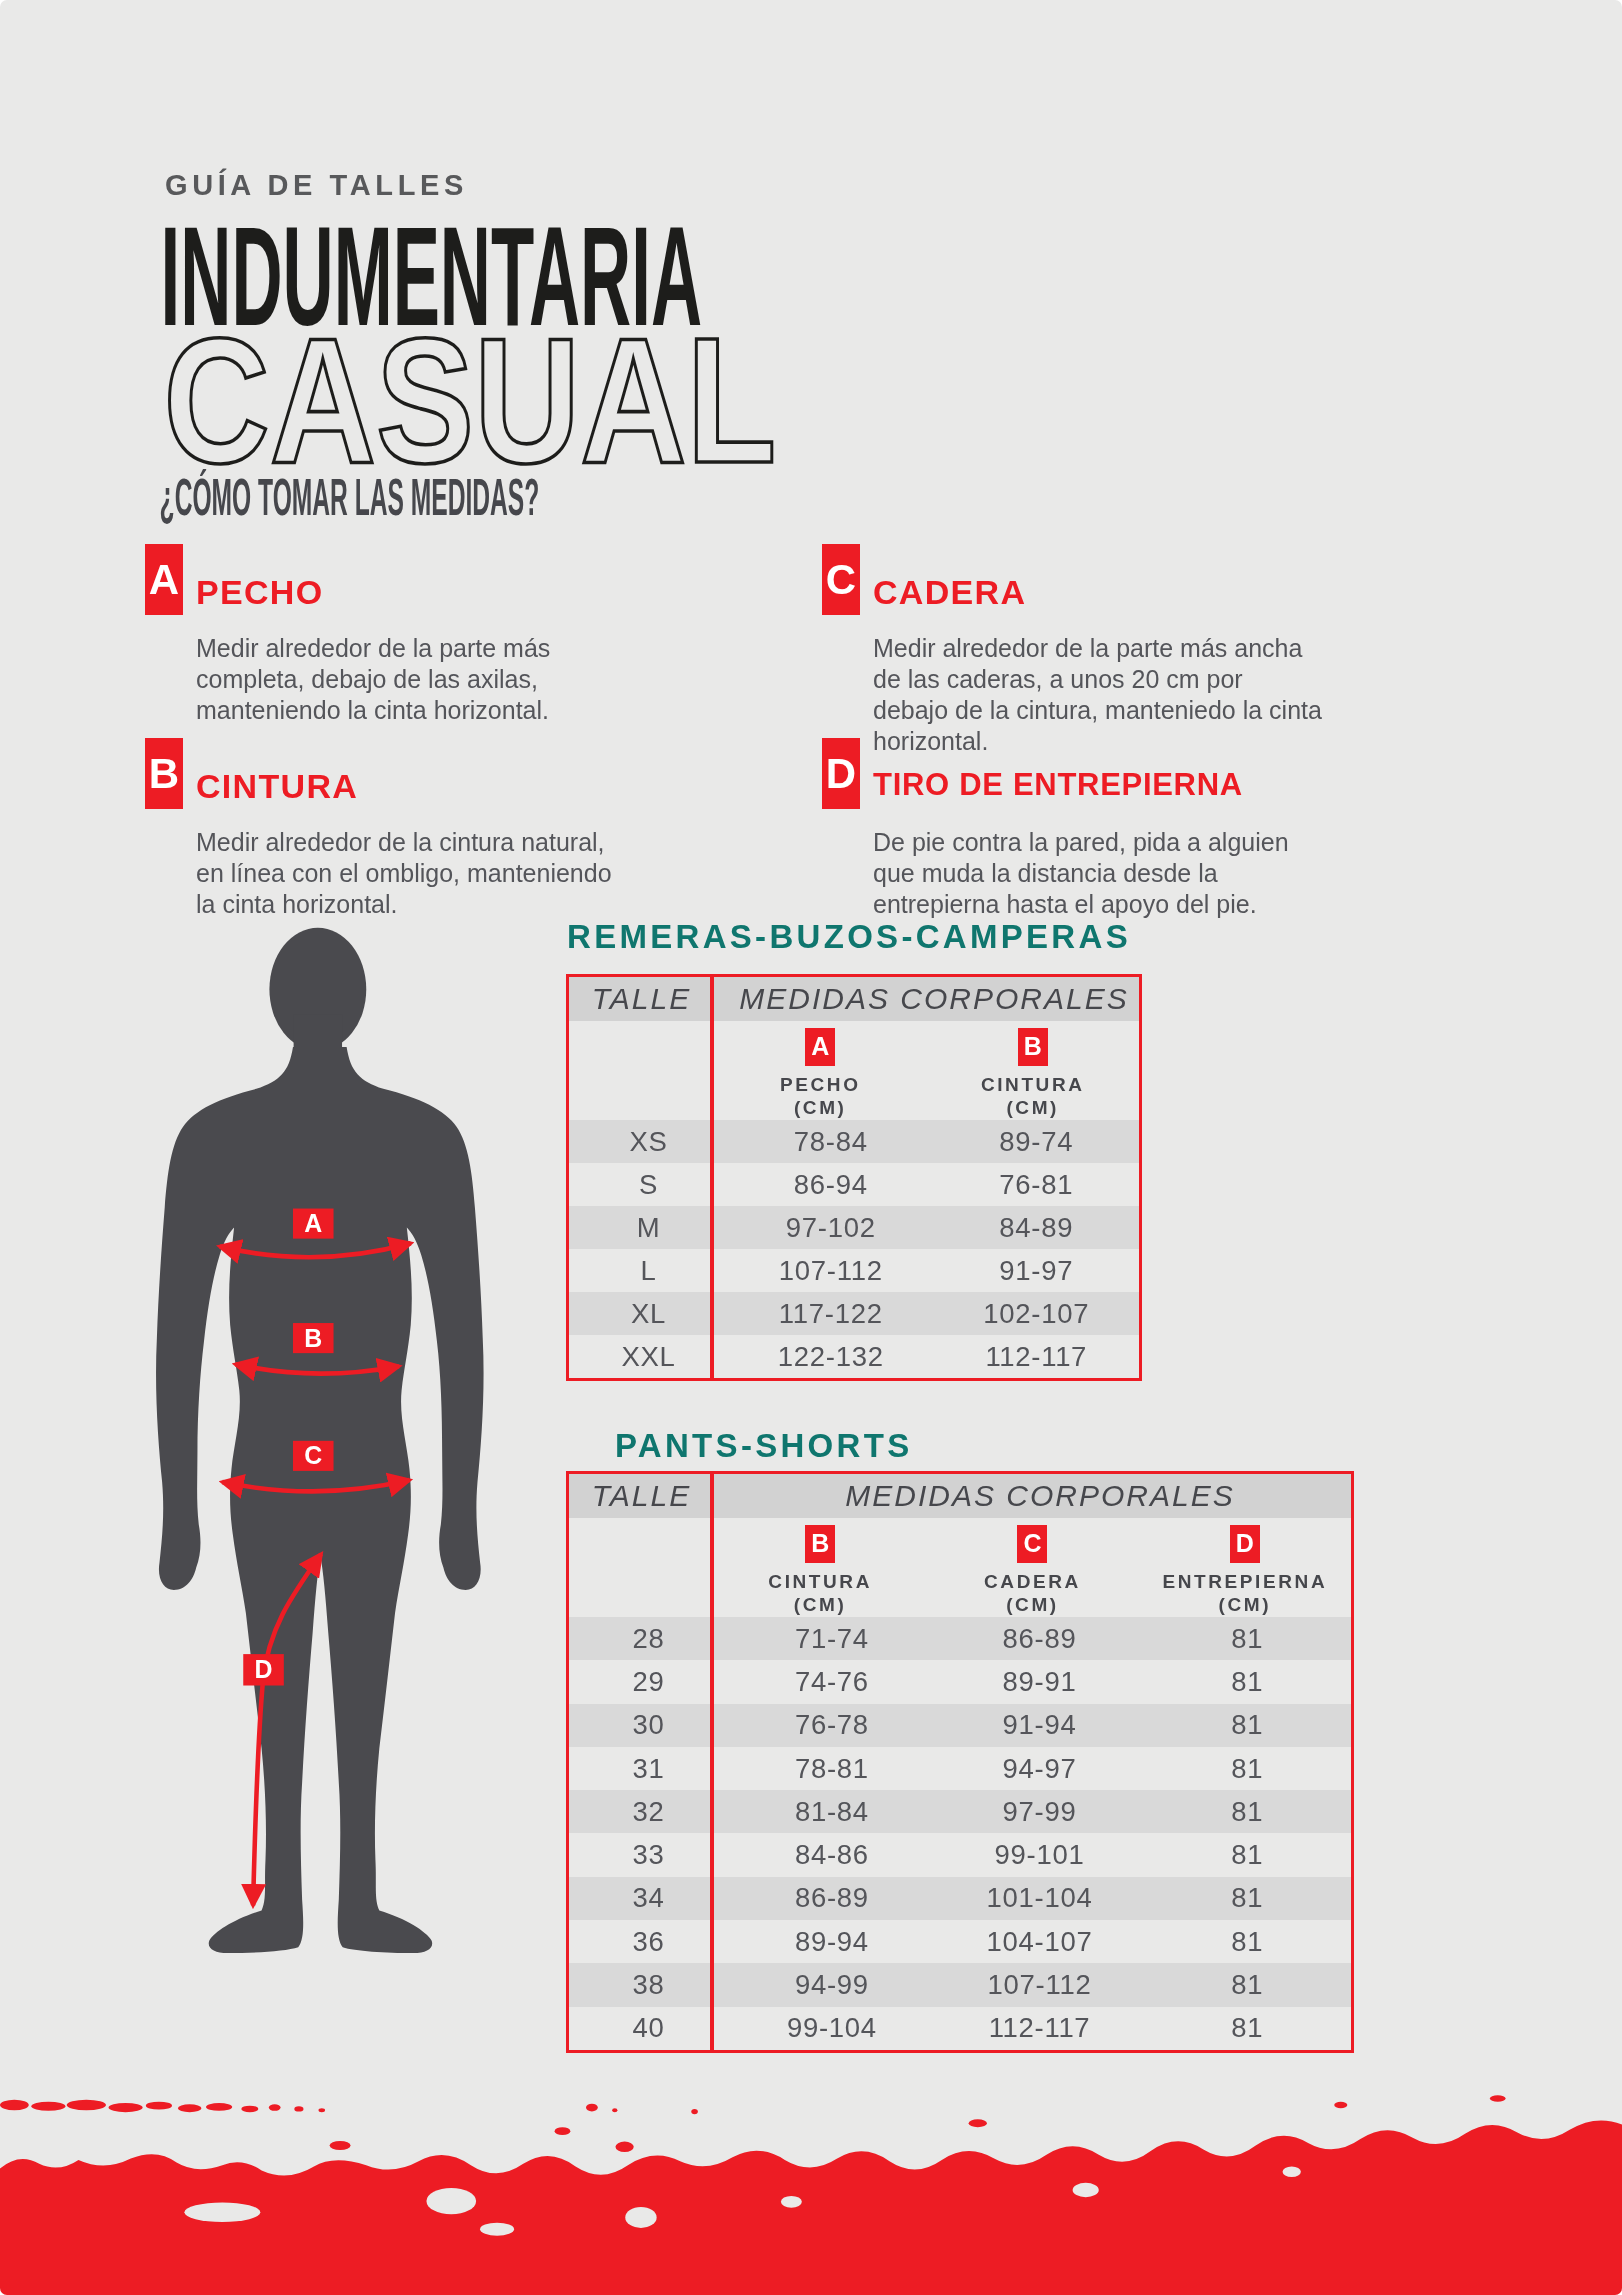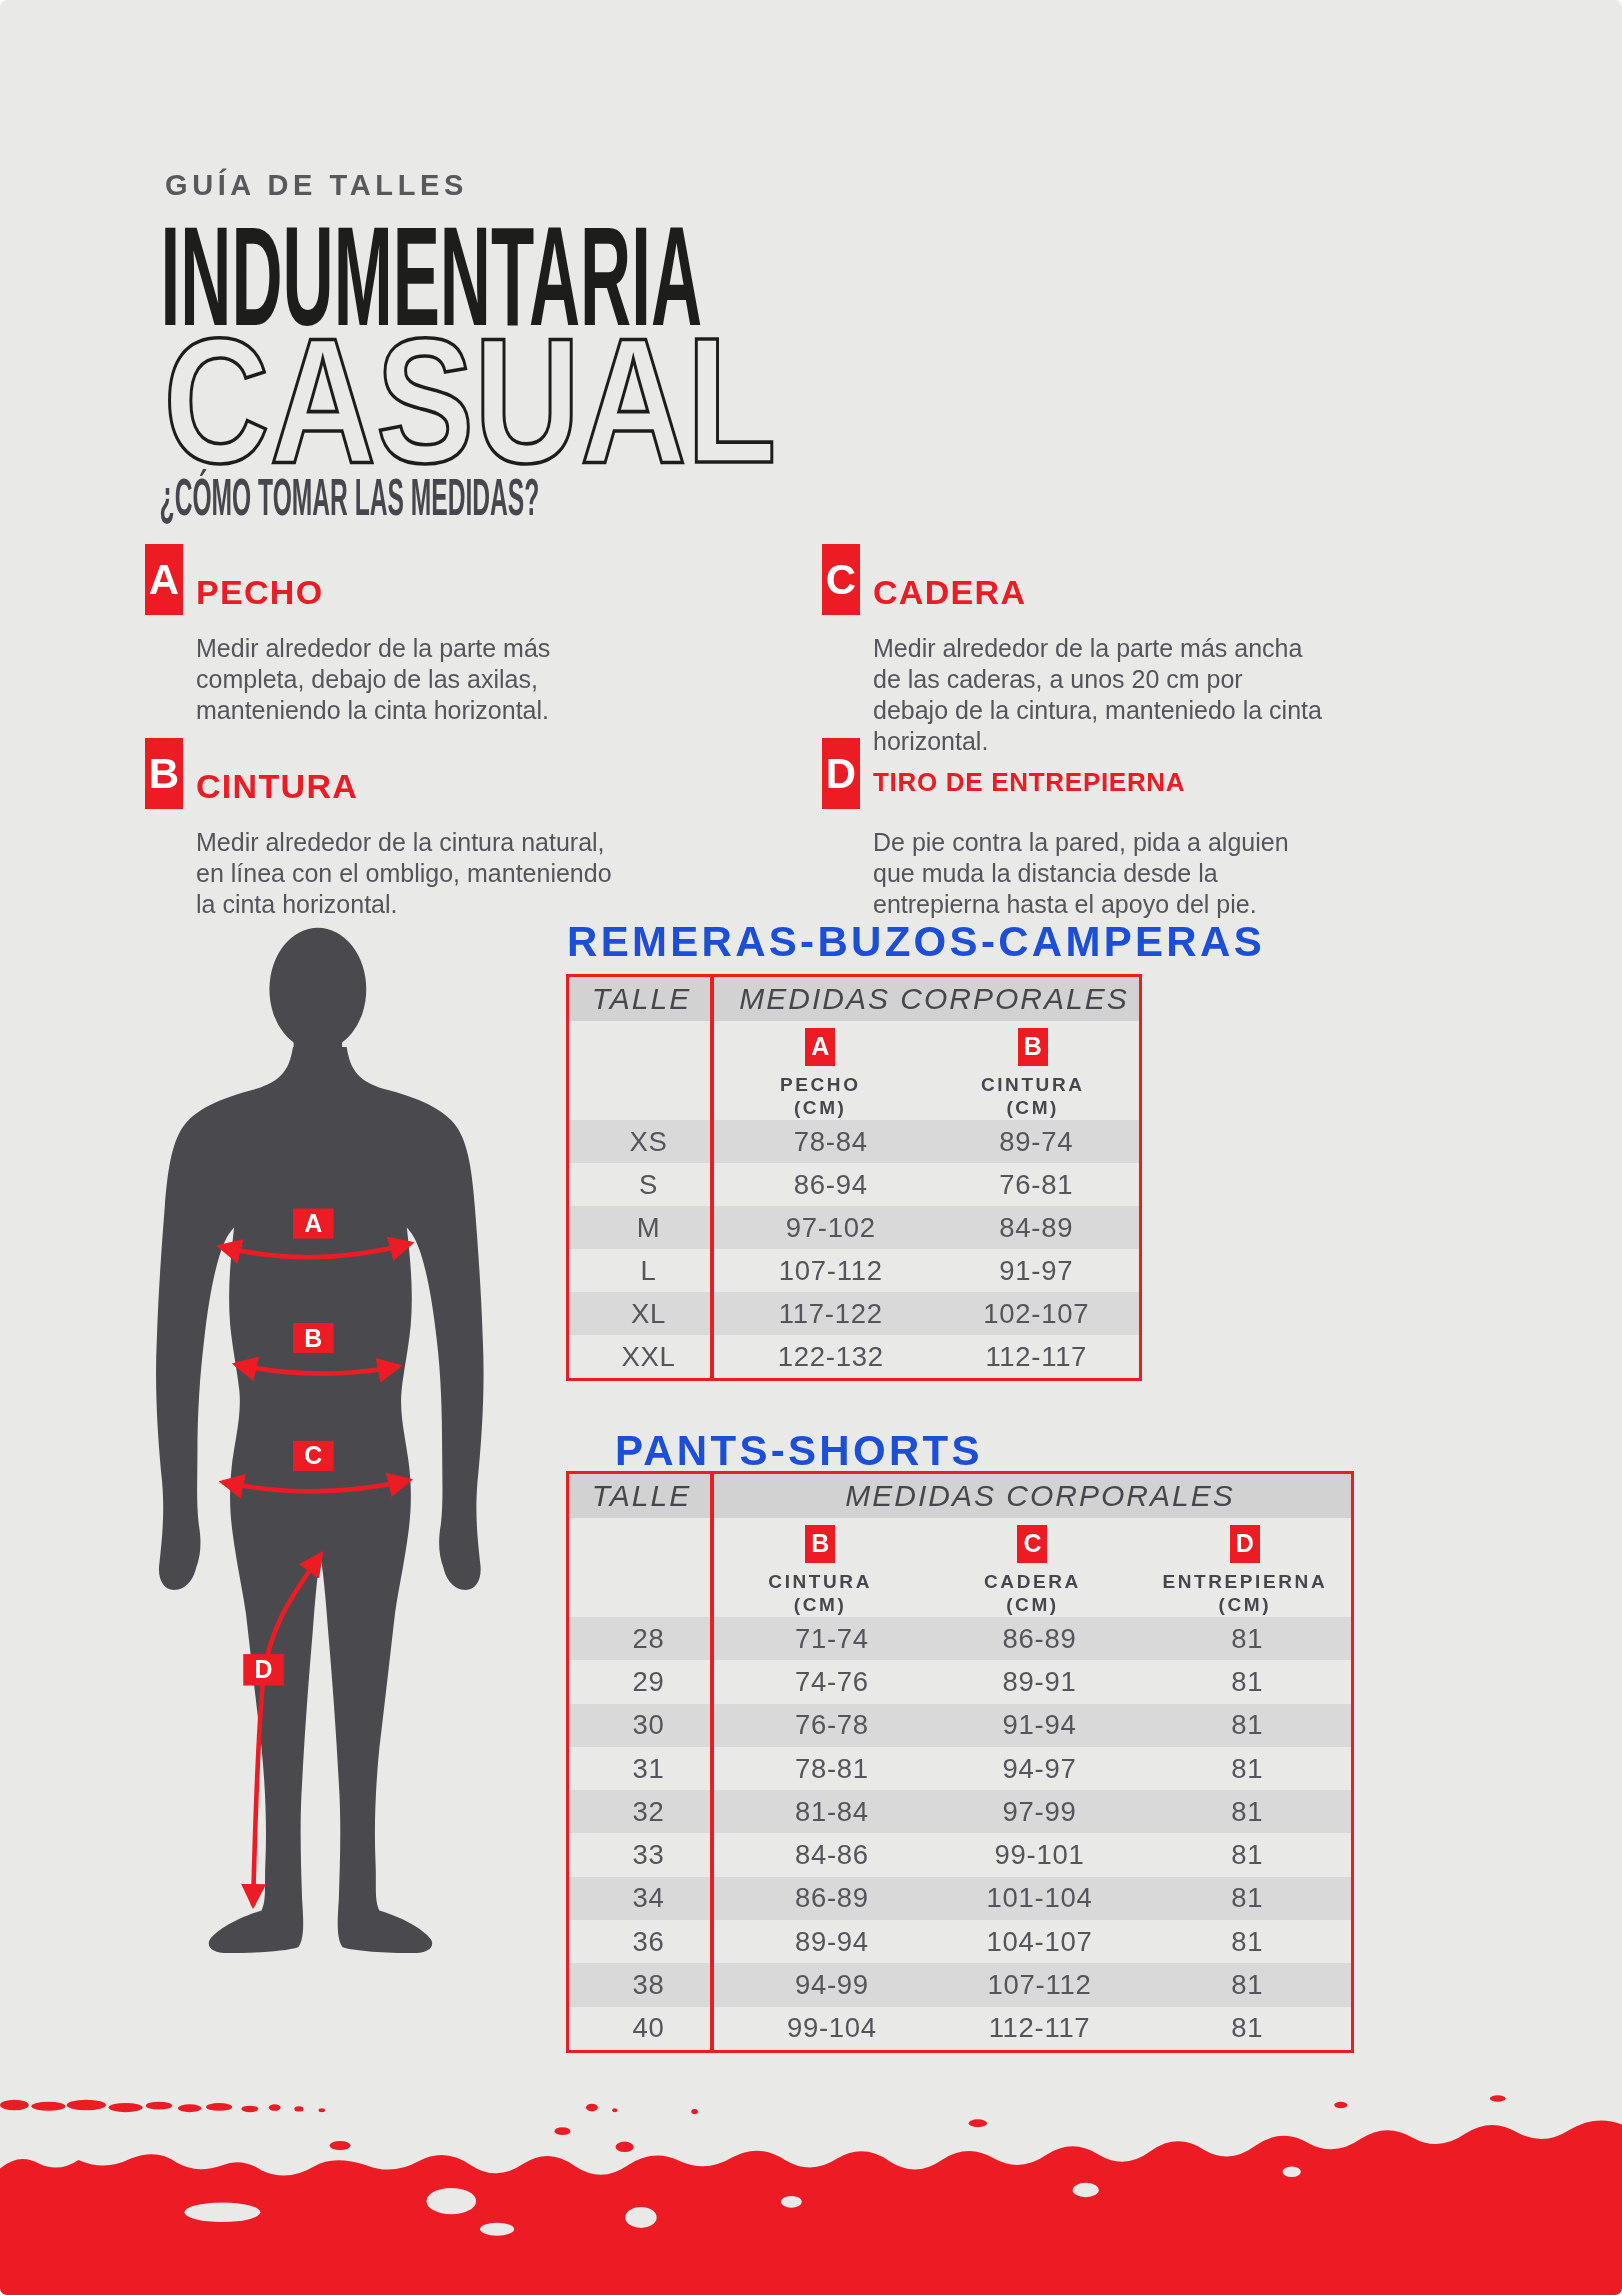--- a/index.html
+++ b/index.html
@@ -26,28 +26,28 @@
   .m-title{position:absolute;left:51px;top:29px;font-size:34px;font-weight:bold;
            letter-spacing:1.3px;color:#ed1c24;white-space:nowrap;}
   .m-desc{position:absolute;left:51px;top:89px;width:419px;font-size:25px;line-height:31px;
           color:#54555a;}
   #item-a{left:145px;top:544px;}
   #item-b{left:145px;top:738px;}
   #item-c{left:822px;top:544px;}
   #item-d{left:822px;top:738px;}
   #item-c .m-desc{width:451px;}
   #item-d .m-desc{width:445px;}
-  #item-d .m-title{font-size:26px;letter-spacing:0.7px;}
+  #item-d .m-title{font-size:31px;letter-spacing:0.7px;}
 
   
   .figure-wrap{position:absolute;left:98px;top:916px;width:458px;height:1047px;}
 
   
-  .tbl-heading{position:absolute;font-size:42px;font-weight:bold;letter-spacing:3.3px;
-               color:#1d4ed8;white-space:nowrap;text-align:right;}
+  .tbl-heading{position:absolute;font-size:33px;font-weight:bold;letter-spacing:3.3px;
+               color:#0f766e;white-space:nowrap;text-align:right;}
   #t1-heading{left:567px;top:918px;}
   #t2-heading{left:567px;top:1427px;margin-left:48px;}
 
   .size-table{position:absolute;border:3.9px solid #ed1c24;box-sizing:border-box;}
   #table1{left:566px;top:974px;width:576px;height:407px;}
   #table2{left:566px;top:1471px;width:788px;height:582px;}
 
   .t-divider{position:absolute;top:0;bottom:0;left:141px;width:3.9px;background:#ed1c24;}
   .t-head1{position:absolute;left:0;right:0;top:0;height:44px;background:#d2d2d2;display:flex;}
   .t-head1 .th{display:flex;align-items:center;justify-content:center;

